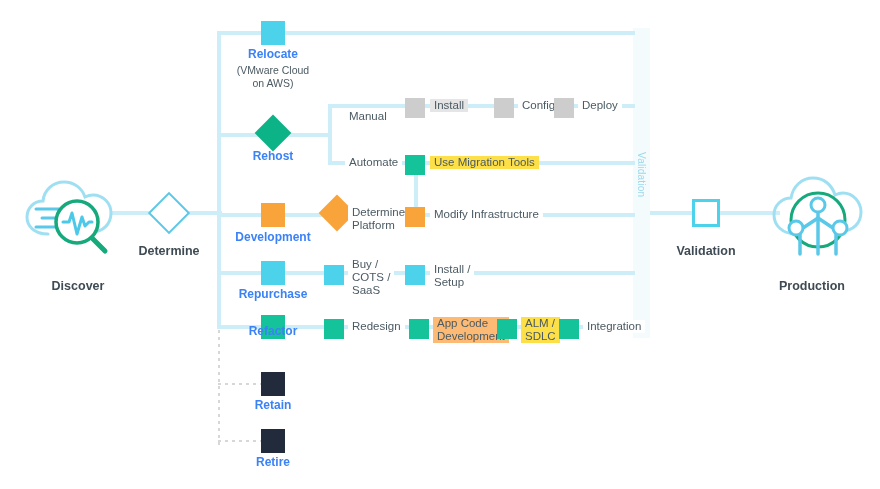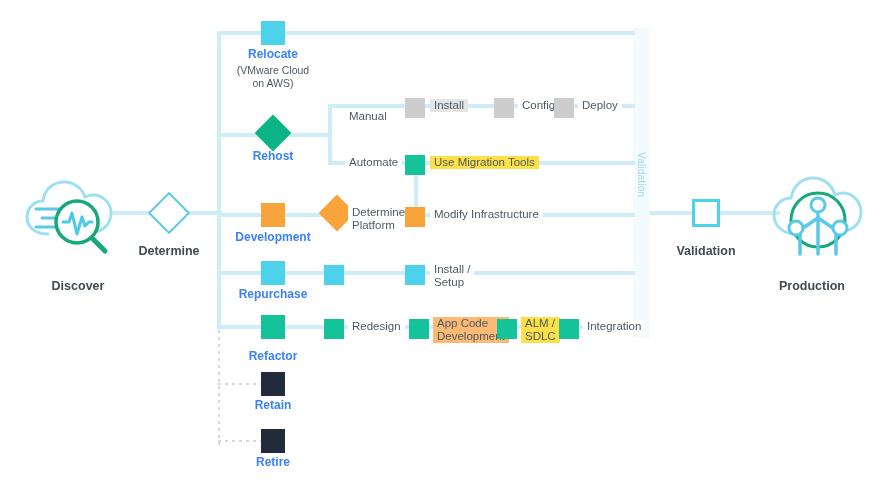--- a/index.html
+++ b/index.html
@@ -125,21 +125,21 @@
   <div class="dia green" style="left:260px;top:120px;"></div>
   <div class="lbl c big" style="left:273px;top:150px;">Rehost</div>
 
   <div class="sq orange" style="left:261px;top:203px;"></div>
   <div class="lbl c big" style="left:273px;top:231px;">Development</div>
 
   <div class="sq cyan" style="left:261px;top:261px;"></div>
   <div class="lbl c big" style="left:273px;top:288px;">Repurchase</div>
 
   <div class="sq green" style="left:261px;top:315px;"></div>
-  <div class="lbl c big" style="left:273px;top:350px;">Refactor</div>
+  <div class="lbl c big" style="left:273px;top:325px;">Refactor</div>
 
   <div class="sq dark" style="left:261px;top:372px;"></div>
   <div class="lbl c big" style="left:273px;top:399px;">Retain</div>
 
   <div class="sq dark" style="left:261px;top:429px;"></div>
   <div class="lbl c big" style="left:273px;top:456px;">Retire</div>
 
   <div class="lbl" style="left:345px;top:99px;background:#fff;padding:0 4px;margin-top:11px;">Manual</div>
   <div class="sq sm grey" style="left:405px;top:98px;"></div>
   <div class="lbl" style="left:430px;top:99px;background:#e5e5e5;padding:0 4px;">Install</div>
@@ -152,20 +152,23 @@
   <div class="sq sm green" style="left:405px;top:155px;"></div>
   <div class="lbl" style="left:430px;top:156px;background:#fde047;padding:0 4px;">Use Migration Tools</div>
 
   <div class="dia orange" style="left:324px;top:200px;"></div>
   <div class="lbl" style="left:348px;top:206px;background:#fff;padding:0 4px;">Determine
 Platform</div>
   <div class="sq sm orange" style="left:405px;top:207px;"></div>
   <div class="lbl" style="left:430px;top:208px;background:#fff;padding:0 4px;">Modify Infrastructure</div>
 
   <div class="sq sm cyan" style="left:324px;top:265px;"></div>
+  <div class="lbl" style="left:348px;top:258px;background:#fff;padding:0 4px;">Buy /
+COTS /
+SaaS</div>
   <div class="sq sm cyan" style="left:405px;top:265px;"></div>
   <div class="lbl" style="left:430px;top:263px;background:#fff;padding:0 4px;">Install /
 Setup</div>
 
   <div class="sq sm green" style="left:324px;top:319px;"></div>
   <div class="lbl" style="left:348px;top:320px;background:#fff;padding:0 4px;">Redesign</div>
   <div class="sq sm green" style="left:409px;top:319px;"></div>
   <div class="lbl" style="left:433px;top:317px;background:#fdba74;padding:0 4px;">App Code
 Development</div>
   <div class="sq sm green" style="left:497px;top:319px;"></div>

